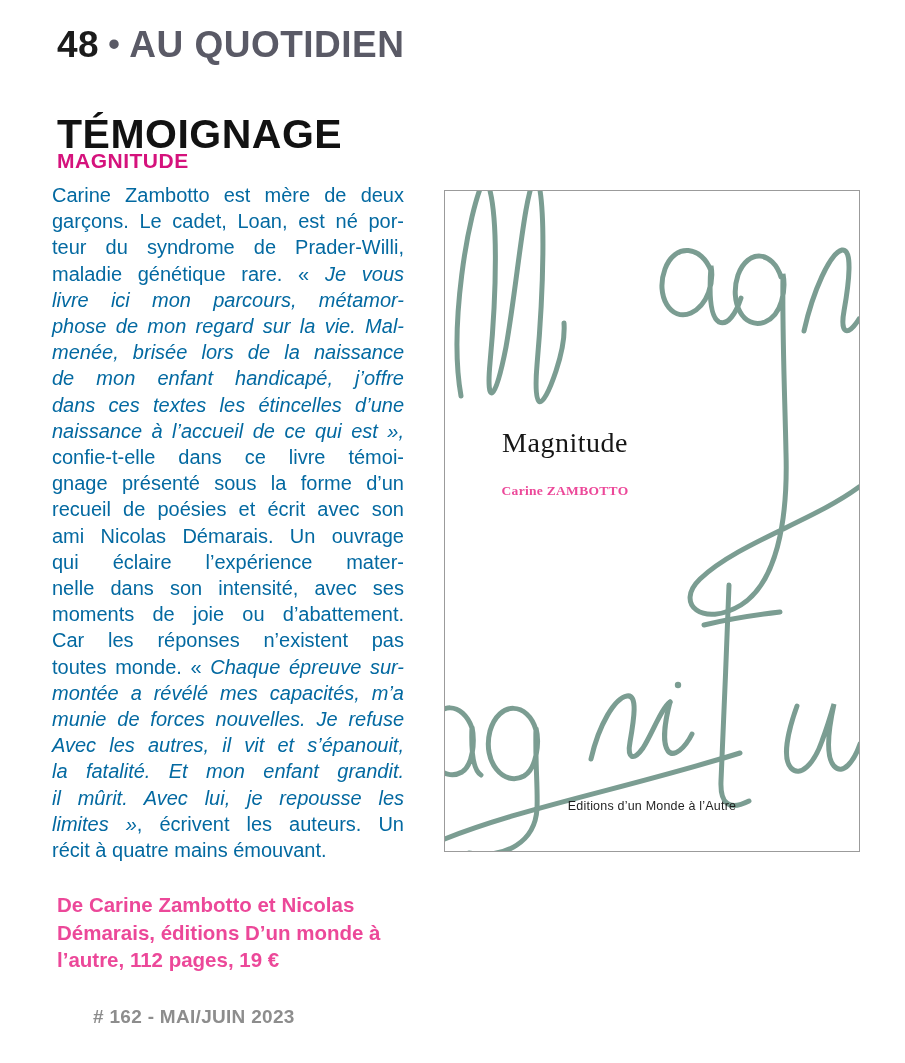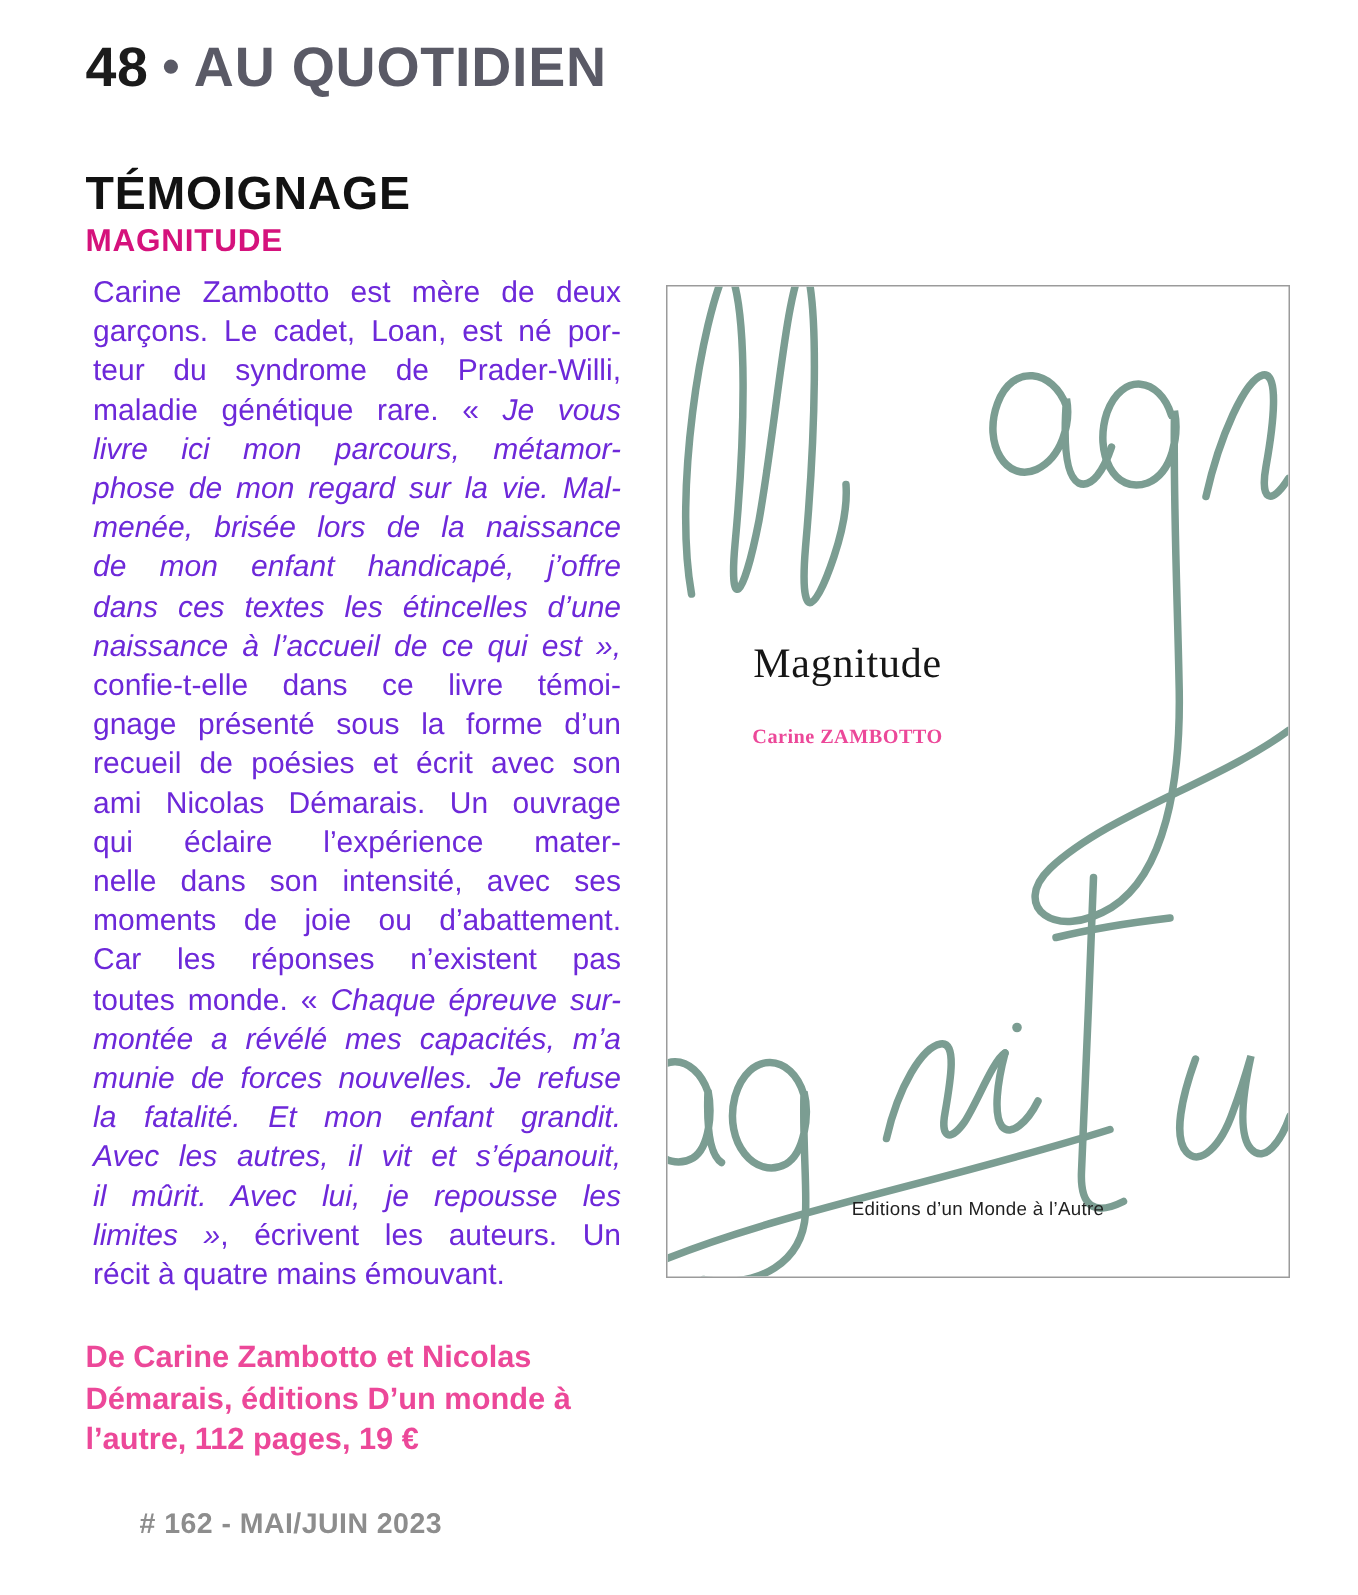--- a/index.html
+++ b/index.html
@@ -7,27 +7,27 @@
     position:relative;width:905px;height:1063px;background:#ffffff;
     font-family:"Liberation Sans", sans-serif;overflow:hidden;color:#202022;
   }
   
   .header{position:absolute;left:57px;top:24px;font-size:37px;font-weight:700;
     letter-spacing:.5px;white-space:nowrap;}
   .header .num{color:#1b1b1b;}
   .header .bullet{color:#5a5a66;margin:0 9px;font-size:33px;vertical-align:2px;}
   .header .section{color:#5a5a66;}
   
-  .kicker{position:absolute;left:57px;top:111px;font-size:31px;font-weight:800;
+  .kicker{position:absolute;left:57px;top:111px;font-size:41px;font-weight:800;
     color:#121212;letter-spacing:.5px;}
   .article-title{position:absolute;left:57px;top:149px;font-size:21px;font-weight:800;
     letter-spacing:.5px;}
   
-  .body{position:absolute;left:62px;top:182px;width:352px;font-size:20px;
-    line-height:26.2px;color:#6d28d9;}
+  .body{position:absolute;left:52px;top:182px;width:352px;font-size:20px;
+    line-height:26.2px;color:#0369a1;}
   .body .line{text-align:justify;text-align-last:justify;}
   .body .line.last{text-align-last:left;}
   .it{font-style:italic;}
   
   .credit{position:absolute;left:57px;top:891px;font-size:20.5px;line-height:27.5px;
     font-weight:600;color:#ec4899;}
   .footer{position:absolute;left:57px;top:1006px;font-size:19px;font-weight:700;
     color:#8d8d8d;letter-spacing:.3px;margin-left:36px;}
   
   .cover{position:absolute;left:444px;top:190px;width:414px;height:660px;
@@ -68,22 +68,22 @@
       <div class="line"><span>gnage présenté sous la forme d’un</span></div>
       <div class="line"><span>recueil de poésies et écrit avec son</span></div>
       <div class="line"><span>ami Nicolas Démarais. Un ouvrage</span></div>
       <div class="line"><span>qui éclaire l’expérience mater-</span></div>
       <div class="line"><span>nelle dans son intensité, avec ses</span></div>
       <div class="line"><span>moments de joie ou d’abattement.</span></div>
       <div class="line"><span>Car les réponses n’existent pas</span></div>
       <div class="line"><span>toutes monde. « </span><span class="it">Chaque épreuve sur-</span></div>
       <div class="line"><span class="it">montée a révélé mes capacités, m’a</span></div>
       <div class="line"><span class="it">munie de forces nouvelles. Je refuse</span></div>
+      <div class="line"><span class="it">Avec les autres, il vit et s’épanouit,</span></div>
       <div class="line"><span class="it">la fatalité. Et mon enfant grandit.</span></div>
-      <div class="line"><span class="it">Avec les autres, il vit et s’épanouit,</span></div>
       <div class="line"><span class="it">il mûrit. Avec lui, je repousse les</span></div>
       <div class="line"><span class="it">limites »</span><span>, écrivent les auteurs. Un</span></div>
       <div class="line last"><span>récit à quatre mains émouvant.</span></div>
     </div>
 
   <div class="credit">
       <div>De Carine Zambotto et Nicolas</div>
       <div>Démarais, éditions D’un monde à</div>
       <div>l’autre, 112 pages, 19 €</div>
     </div>

